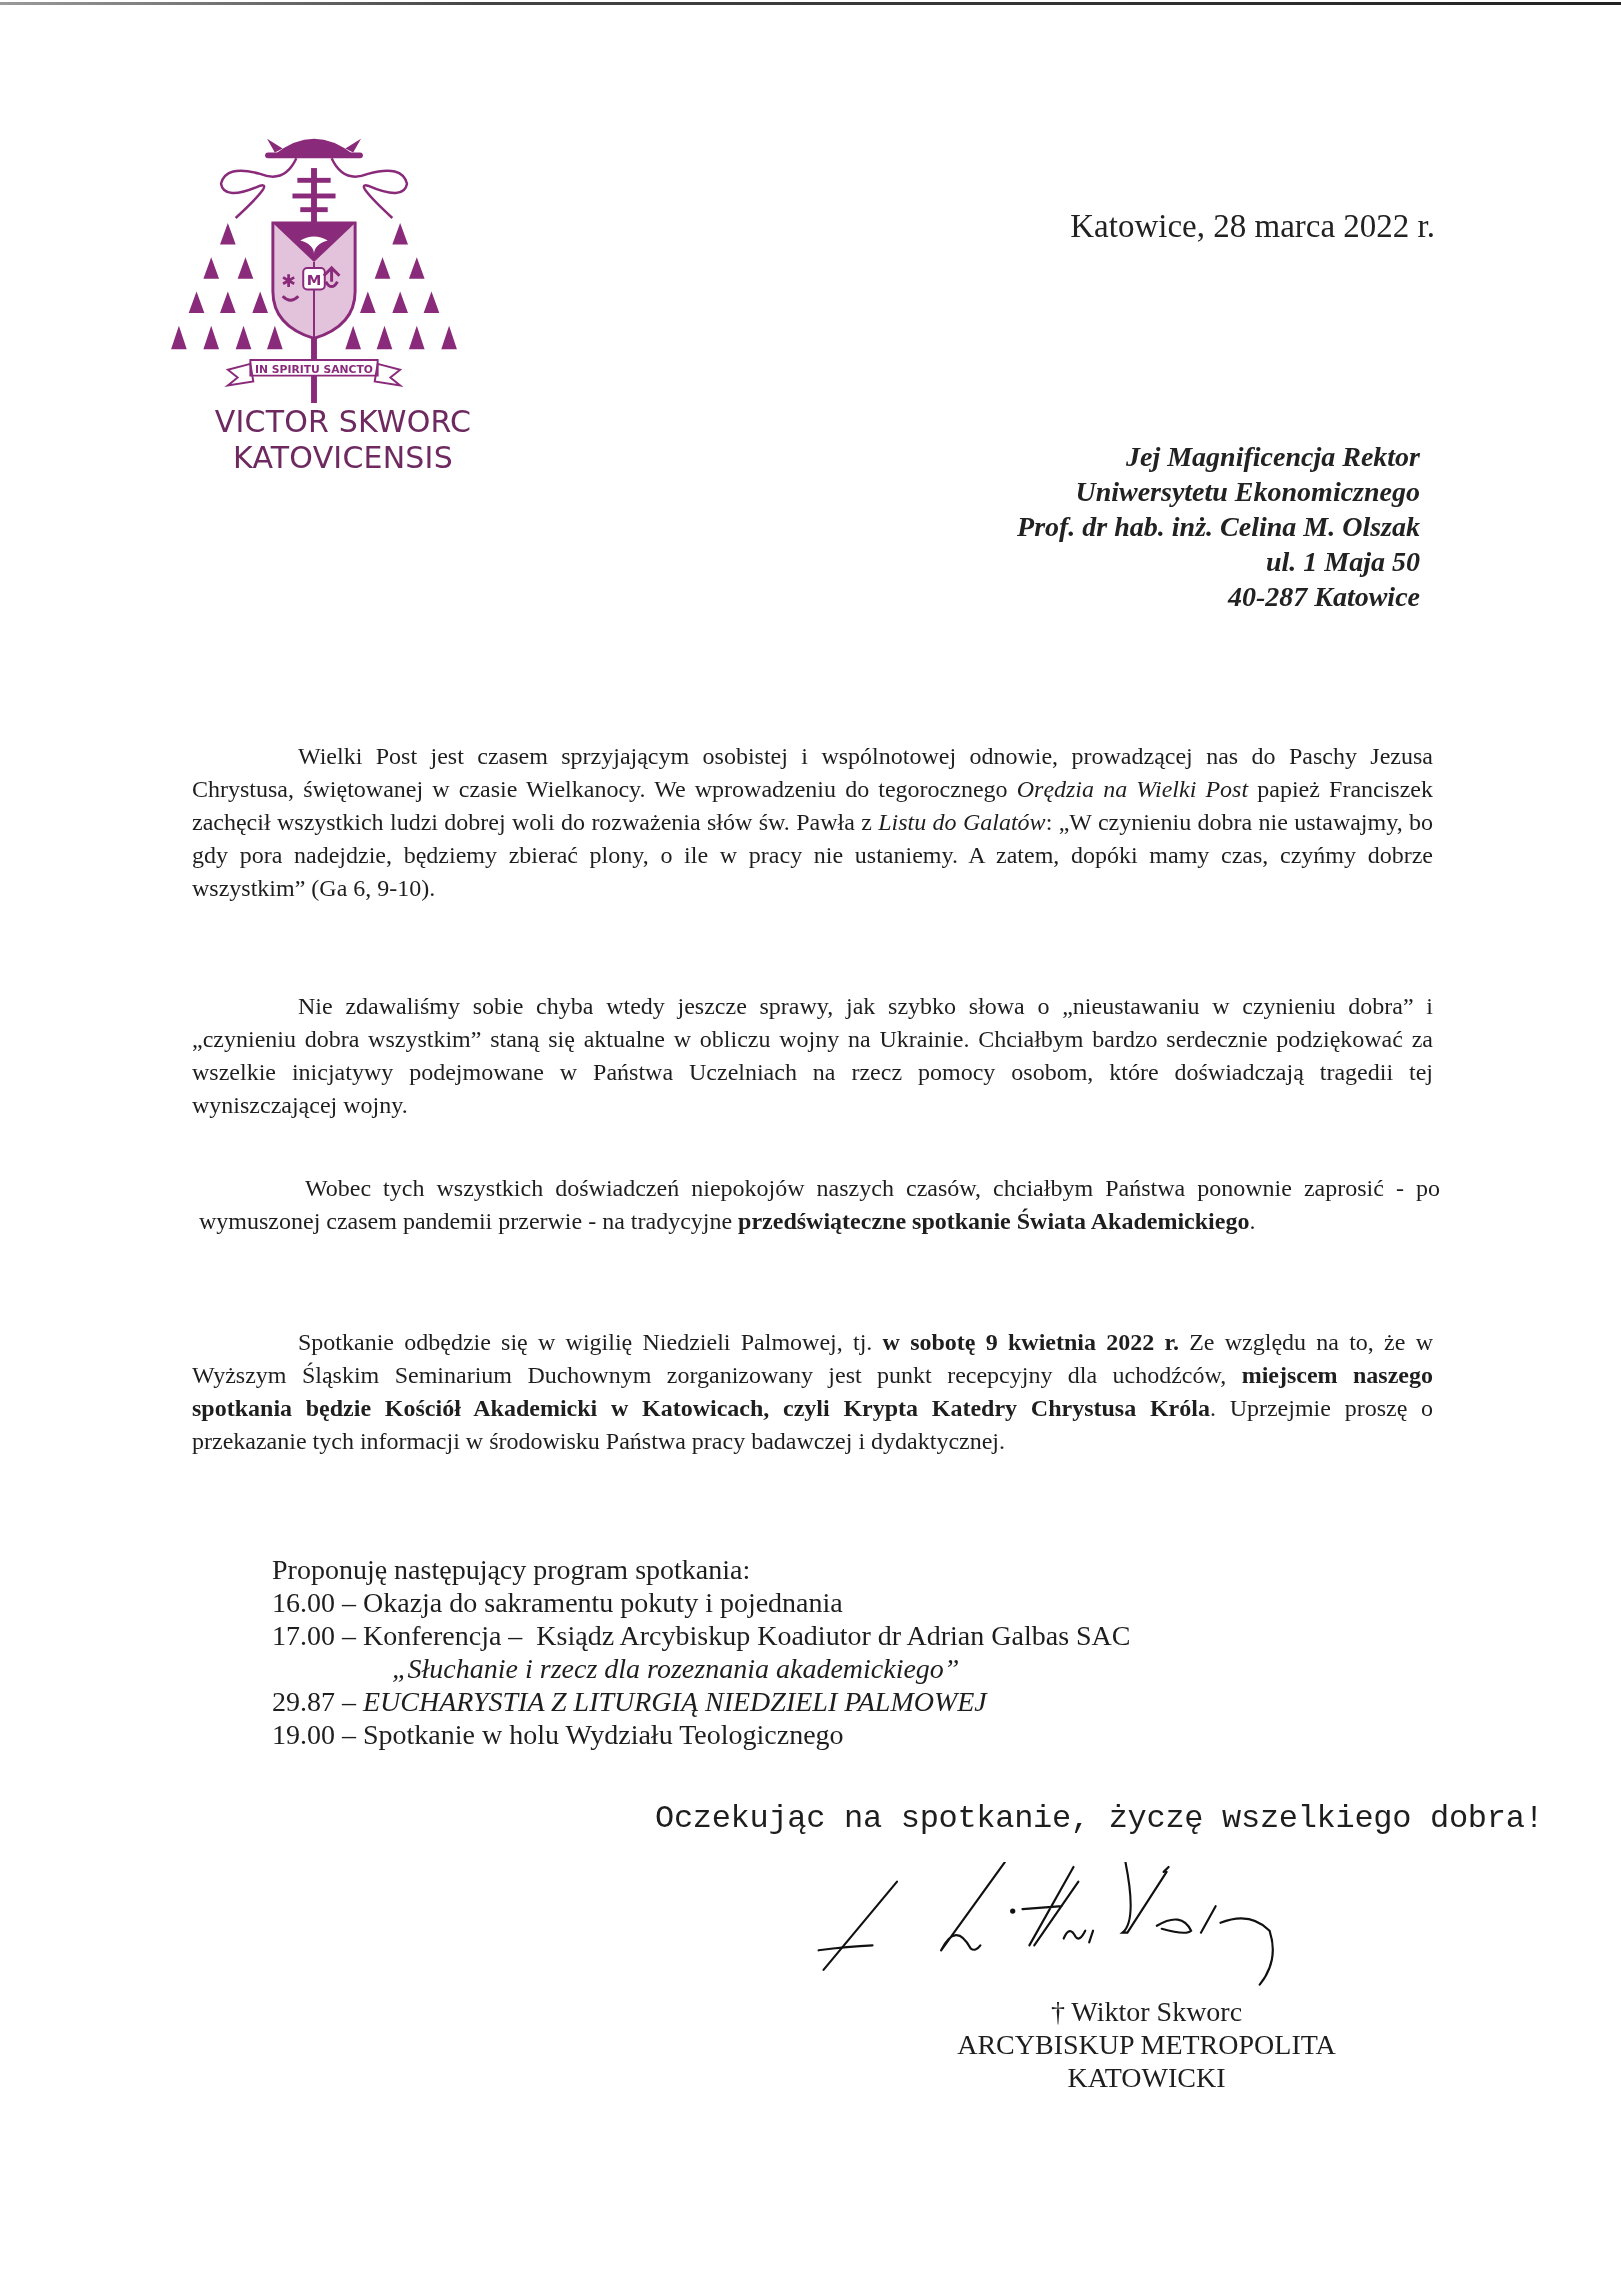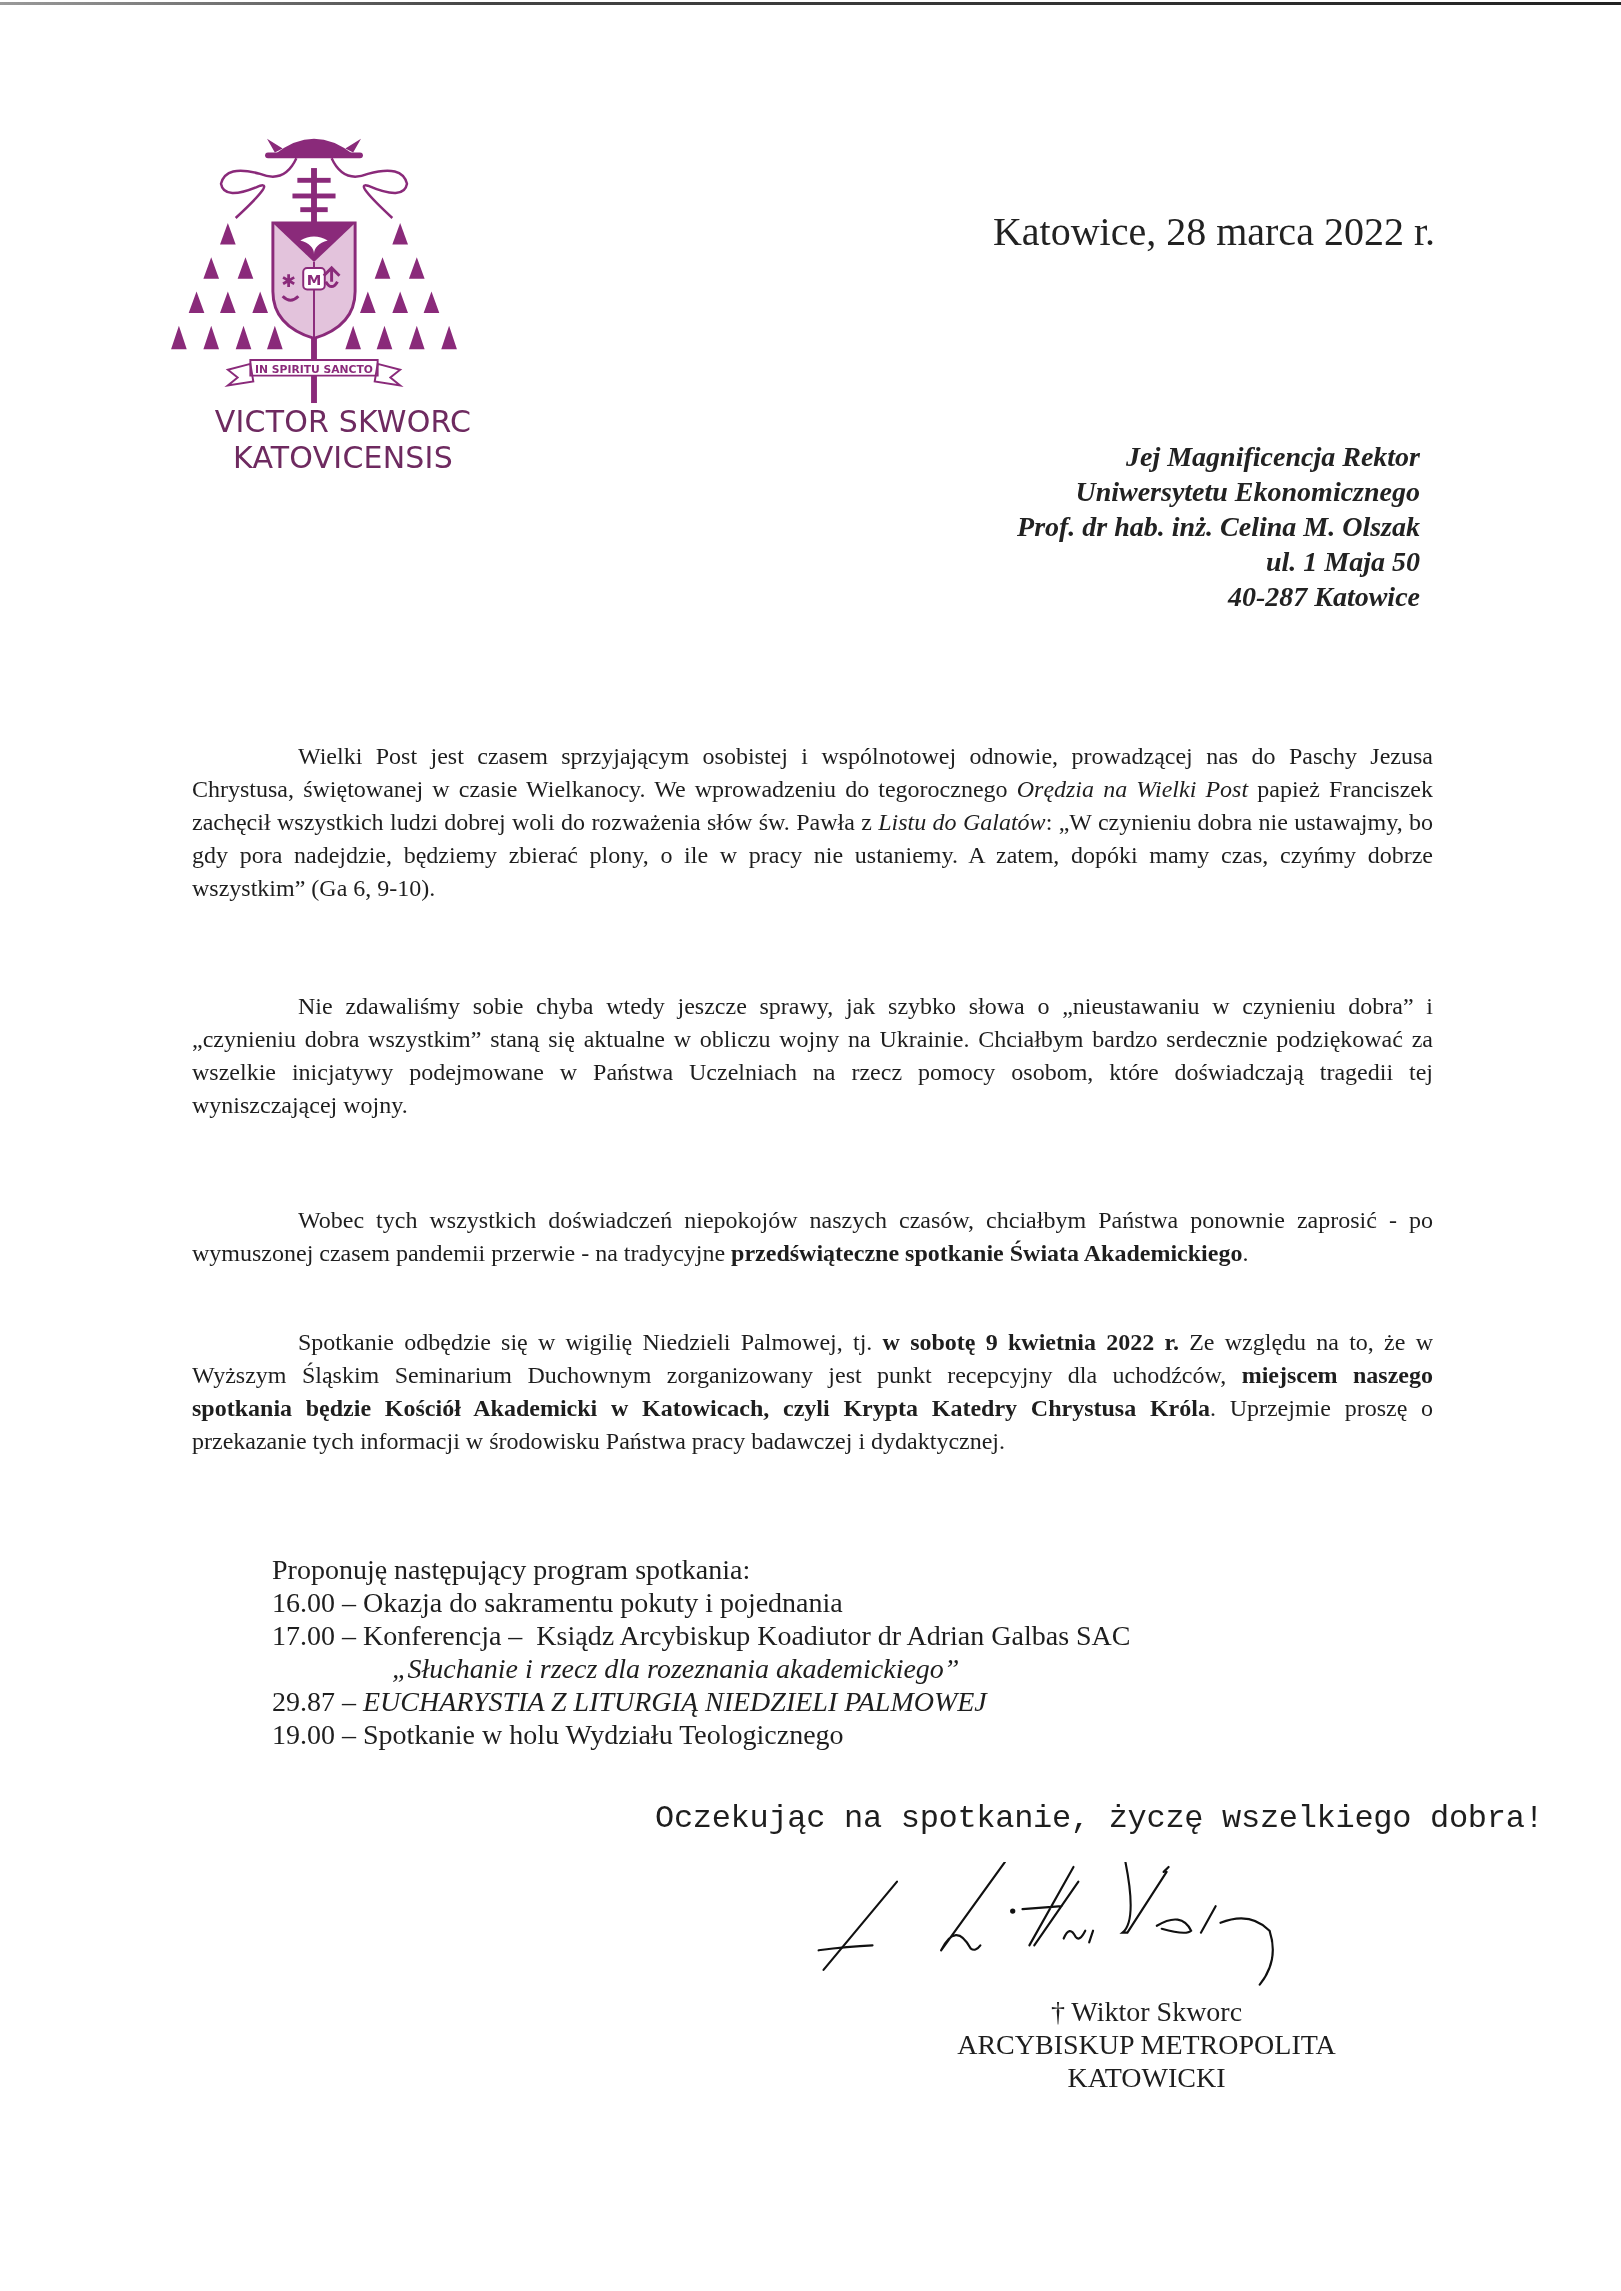--- a/index.html
+++ b/index.html
@@ -1,27 +1,27 @@
 <!DOCTYPE html>
 <html><head>
 <meta charset="utf-8">
 <style>
   html, body { margin: 0; padding: 0; background: #ffffff; }
   body { width: 1621px; height: 2292px; position: relative; overflow: hidden; font-family: "Liberation Serif", serif; color: #1c1c1c; }
   .top-rule { position: absolute; left: 0; top: 2px; width: 1621px; height: 2.9px; background: linear-gradient(90deg, #9a9a9a 0%, #444 30%, #222 100%); }
   .coat { position: absolute; left: 167px; top: 125px; width: 294px; height: 279px; }
   .letterhead { position: absolute; left: 39px; top: 404px; width: 608px; text-align: center; font-family: "DejaVu Sans", sans-serif; color: #6e2a60; font-size: 30px; line-height: 36px; letter-spacing: 0.2px; }
   .letterhead div { white-space: nowrap; }
-  .date { position: absolute; right: 186px; top: 208px; font-size: 40px; color: #222; }
+  .date { position: absolute; right: 186px; top: 208px; font-size: 33px; color: #222; }
   .addressee { position: absolute; right: 201px; top: 439px; text-align: right; font-style: italic; font-weight: bold; font-size: 28px; line-height: 35px; color: #222; }
   .body { position: absolute; left: 192px; width: 1241px; font-size: 24px; line-height: 33px; text-align: justify; color: #1e1e1e; font-family: "Liberation Serif", serif; }
   .body p { margin: 0; text-indent: 106px; }
   .p1 { top: 740px; }
   .p2 { top: 990px; }
-  .p3 { top: 1204px; }
+  .p3 { top: 1172px; margin-left: 7px; }
   .p4 { top: 1326px; }
   .program { position: absolute; left: 272px; top: 1553px; font-size: 28px; line-height: 33px; color: #1e1e1e; }
   .program .head { }
   .program .row { white-space: nowrap; }
   .program .sub { padding-left: 120px; font-style: italic; }
   .program em { font-style: italic; }
   .closing { position: absolute; left: 655px; top: 1800px; font-size: 32px; color: #1e1e1e; font-family: Liberation Mono, monospace; letter-spacing: -0.3px; }
   .signature { position: absolute; left: 799px; top: 1862px; width: 647px; height: 157px; }
   .signer { position: absolute; left: 936px; top: 1995px; width: 421px; text-align: center; font-size: 28px; line-height: 33px; color: #1e1e1e; }
   b { font-weight: bold; }

